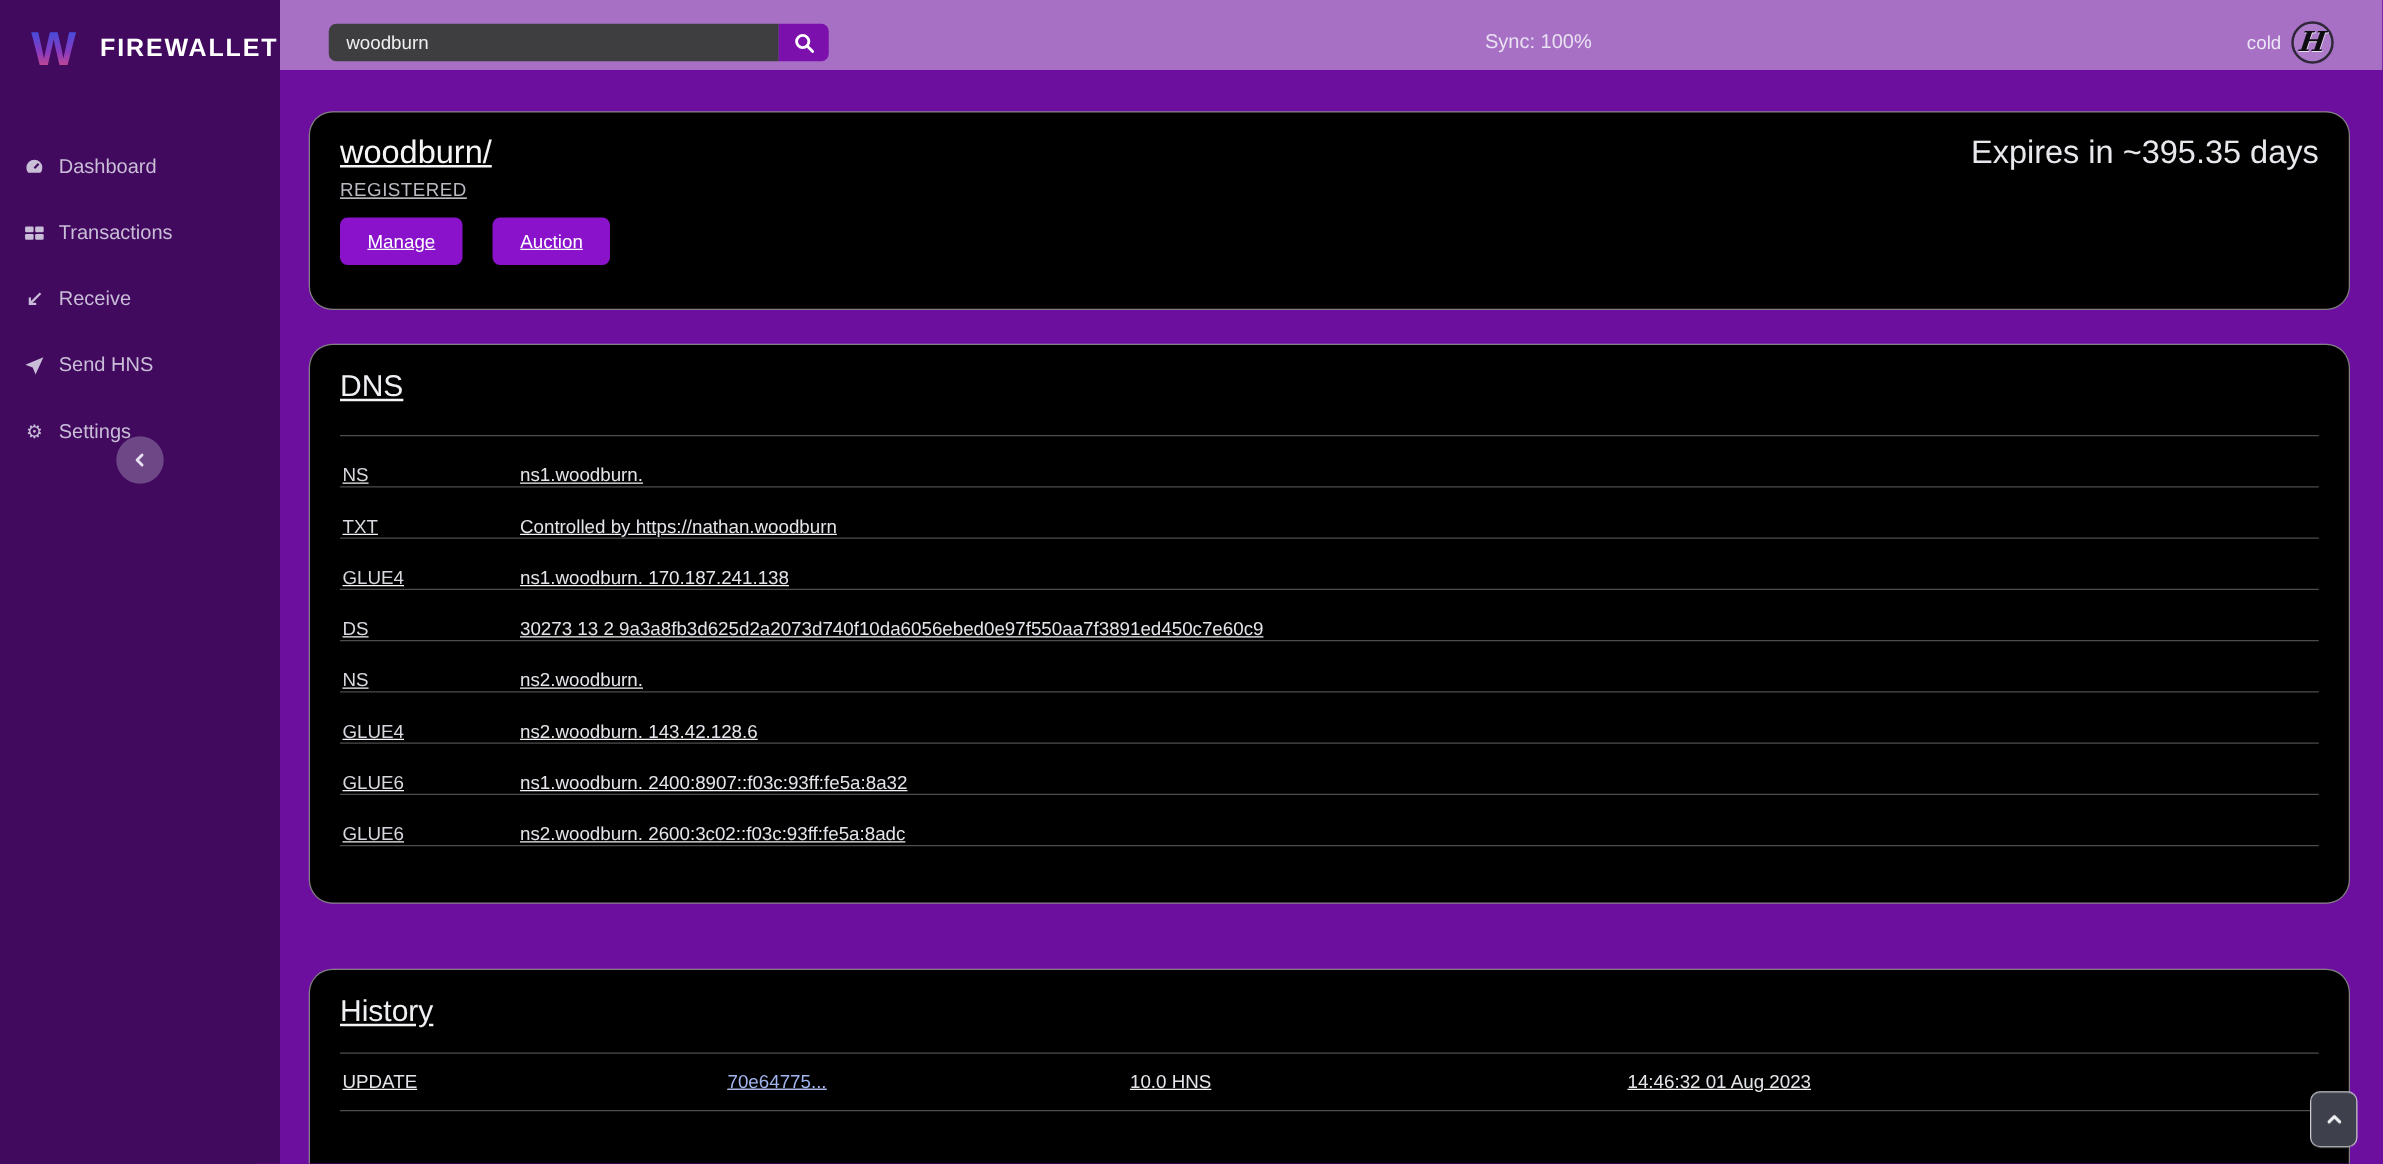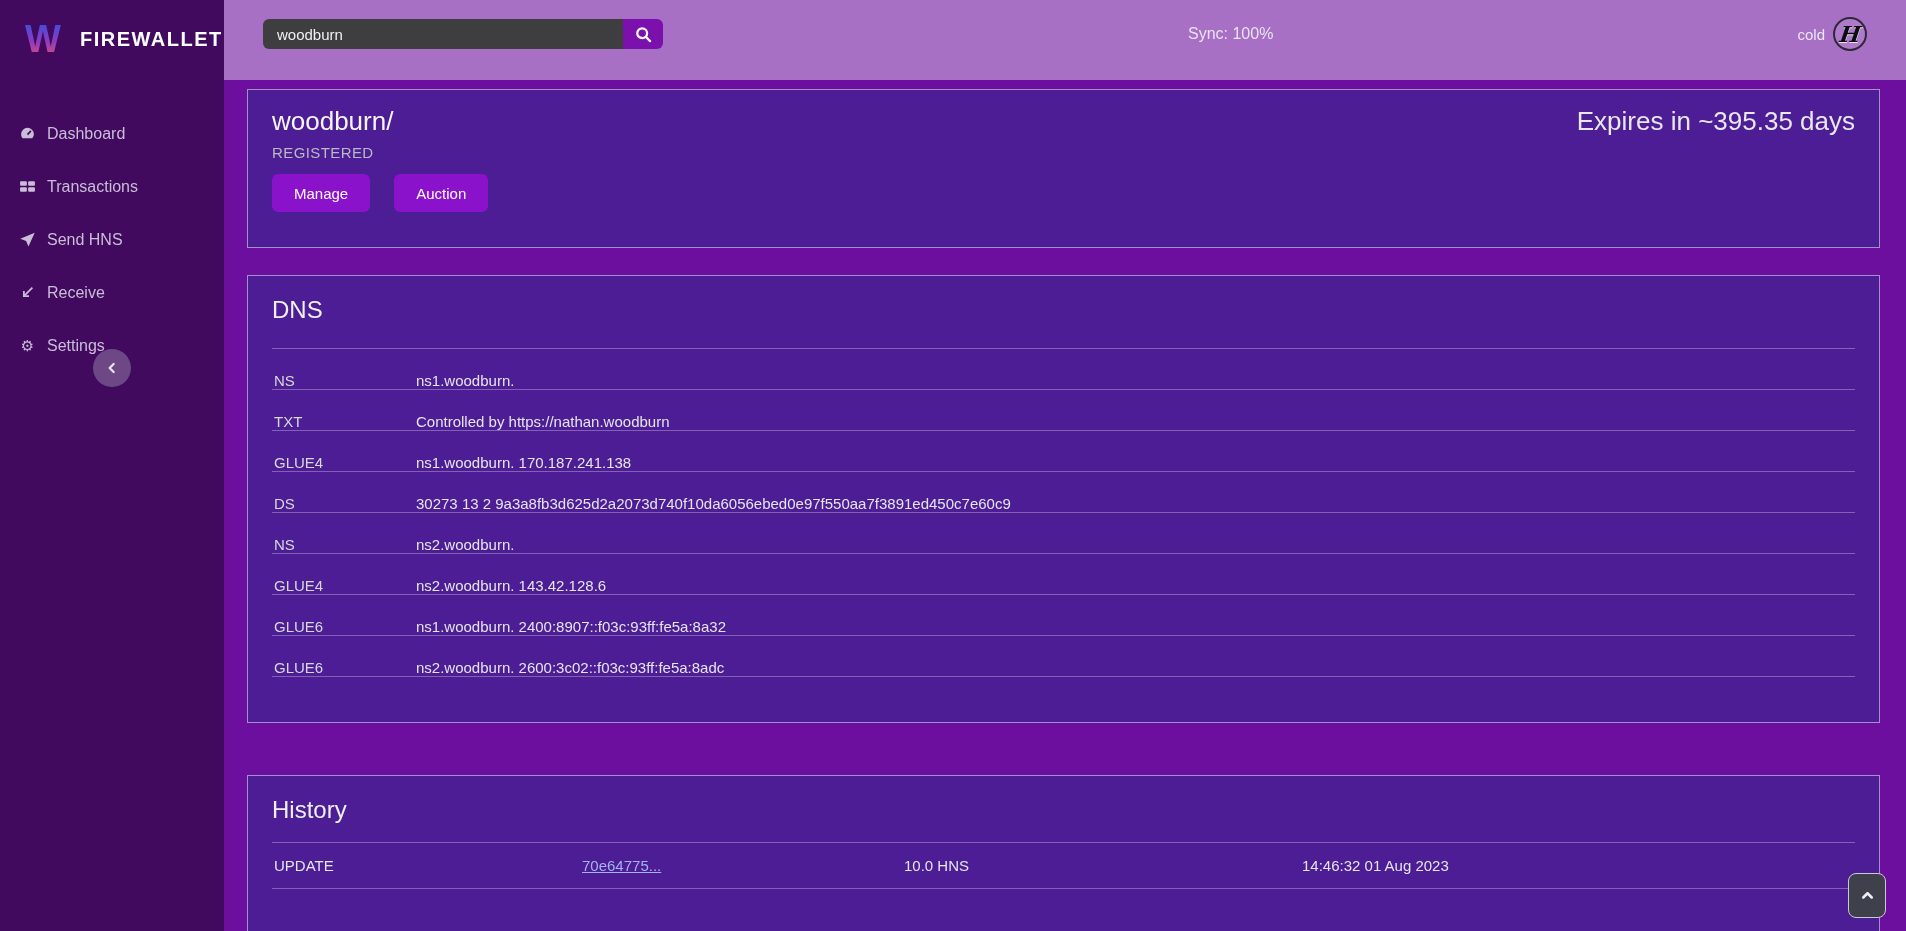--- a/index.html
+++ b/index.html
@@ -20,21 +20,21 @@
     padding-left:19px; color:#c9bdd8; font-size:16px; cursor:pointer;
   }
   .nav .ic { width:17px; height:17px; display:inline-flex; align-items:center; justify-content:center; color:#c9bdd8; flex:0 0 17px; }
   .gear-glyph { font-size:15px; line-height:1; }
   .collapse-btn {
     position:absolute; left:93px; top:349px; width:38px; height:38px; border-radius:50%;
     background:#6e4787; border:none; display:flex; align-items:center; justify-content:center; cursor:pointer;
   }
 
   
-  .topbar { position:absolute; left:224px; top:0; right:0; height:80px; background:#a770c5; }
+  .topbar { position:absolute; left:224px; top:0; right:0; height:56px; background:#a770c5; }
   .search-group { position:absolute; left:39px; top:19px; display:flex; height:30px; }
   .search-input {
     width:360px; height:30px; background:#3e3e40; border:none; outline:none;
     border-radius:6px 0 0 6px; color:#f0f0f0; font-size:15px; padding:0 14px;
     font-family:"Liberation Sans","DejaVu Sans",sans-serif;
   }
   .search-btn {
     width:40px; height:30px; background:#7c10ad; border:none; border-radius:0 6px 6px 0;
     display:flex; align-items:center; justify-content:center; cursor:pointer;
   }
@@ -47,22 +47,22 @@
   }
   .hs-h {
     font-family:"DejaVu Serif",serif; font-style:italic; font-weight:bold;
     font-size:22px; color:#0d0d12; line-height:1; transform:skewX(-8deg);
     text-shadow:0.5px 0.5px 0 #e9e2f2;
   }
 
   
   .main { position:absolute; left:224px; top:68px; right:0; bottom:0; overflow:hidden; padding:21px 26px 0 23px; }
   .card {
-    background:#4c1d95; border:1px solid rgba(255,255,255,0.5); border-radius:0;
-    padding:16px 24px; position:relative;
+    background:#000000; border:1px solid rgba(255,255,255,0.5); border-radius:19px;
+    padding:16px 24px; position:relative;text-decoration:underline;
   }
 
   
   .domain-card { height:159px; }
   .domain-title { font-size:26px; font-weight:normal; color:#f5f5f7; }
   .domain-status { margin-top:7px; font-size:15px; color:#b9bac2; letter-spacing:0.4px; }
   .domain-owner { margin-top:7px; font-size:15px; color:#b9bac2; }
   .btn-row { margin-top:13px; display:flex; gap:24px; }
   .purple-btn {
     background:#8a12cb; color:#fff; border:none; border-radius:6px;
@@ -135,34 +135,34 @@
           <rect x="1" y="3" width="6.4" height="4.4" rx="1"></rect>
             <rect x="8.6" y="3" width="6.4" height="4.4" rx="1"></rect>
           <rect x="1" y="8.6" width="6.4" height="4.4" rx="1"></rect>
             <rect x="8.6" y="8.6" width="6.4" height="4.4" rx="1"></rect>
         </svg>
       </span>
       <span>Transactions</span>
     </li>
     <li>
       <span class="ic">
-        <svg viewBox="0 0 16 16" width="17" height="17">
-          <path d="M1.2 7.4 14.8 1.6 8.9 14.6 6.7 9.5 1.2 7.4z" fill="currentColor"></path>
-        </svg>
-      </span>
-      <span>Send HNS</span>
-    </li>
-    <li>
-      <span class="ic">
         <svg viewBox="0 0 16 16" width="17" height="17" fill="none" stroke="currentColor" stroke-width="1.7">
           <path d="M12.6 3.4 4.6 11.4"></path>
             <path d="M4.6 6.6v4.8h4.8"></path>
         </svg>
       </span>
       <span>Receive</span>
+    </li>
+    <li>
+      <span class="ic">
+        <svg viewBox="0 0 16 16" width="17" height="17">
+          <path d="M1.2 7.4 14.8 1.6 8.9 14.6 6.7 9.5 1.2 7.4z" fill="currentColor"></path>
+        </svg>
+      </span>
+      <span>Send HNS</span>
     </li>
     <li>
       <span class="ic gear-glyph">⚙</span>
       <span>Settings</span>
     </li>
   </ul>
 
   <button class="collapse-btn">
     <svg viewBox="0 0 12 12" width="14" height="14" fill="none" stroke="#e8e2f0" stroke-width="2" stroke-linecap="round" stroke-linejoin="round">
       <path d="M7.4 2.6 4 6l3.4 3.4"></path>

